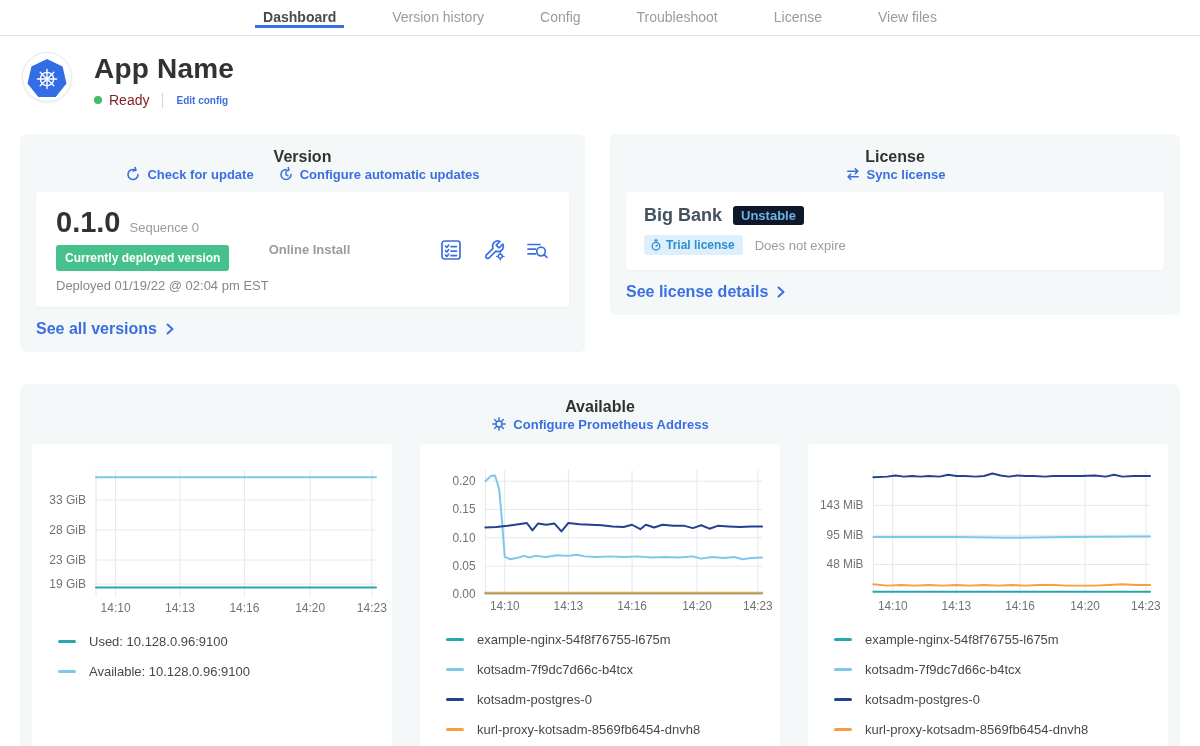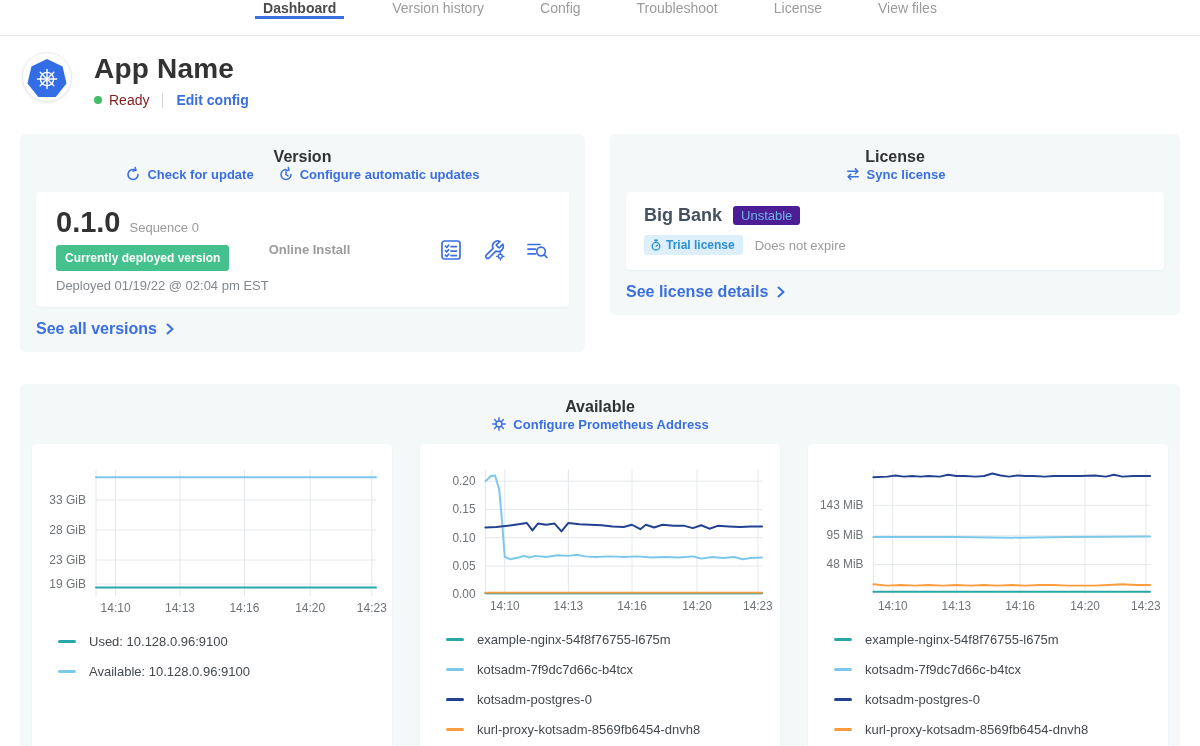--- a/index.html
+++ b/index.html
@@ -1,20 +1,20 @@
 <!DOCTYPE html>
 <html><head>
 <meta charset="utf-8">
 <style>
   * { margin:0; padding:0; box-sizing:border-box; }
   html,body { width:1200px; height:746px; background:#fff; overflow:hidden;
     font-family:"Liberation Sans","DejaVu Sans",sans-serif; color:#323232; }
 
   
-  .topnav { height:36px; display:flex; justify-content:center; align-items:flex-start;
+  .topnav { height:36px; display:flex; justify-content:center; align-items:center;
     gap:40px; border-bottom:1px solid #e0e5e9; background:#fff; }
   .tab { font-size:14px; color:#9b9b9b; display:flex; align-items:center;
     padding:0 8px; cursor:pointer; border-bottom:3px solid transparent; margin-bottom:-1px; }
   .tab.active { color:#4a4a4a; font-weight:600; border-bottom-color:#3b6fe0; }
 
   
   .app-header { display:flex; align-items:flex-start; gap:22px; padding:16px 22px 0 22px; }
   .logo-wrap { width:50px; height:50px; border-radius:50%; background:#fff;
     border:1px solid #e8ebee; box-shadow:0 1px 3px rgba(0,0,0,.08);
     display:flex; align-items:center; justify-content:center; }
@@ -47,21 +47,21 @@
   .badge-green { display:inline-block; margin-top:6px; background:#44c18c; color:#fff;
     font-size:12px; font-weight:700; padding:6px 9px; border-radius:3px; }
   .deployed { margin-top:7px; font-size:13px; color:#83888d; }
   .install-type { font-size:13px; font-weight:600; color:#9b9b9b; }
   .ver-actions { margin-left:auto; display:flex; gap:19px; color:#3b6fe0; align-items:center; }
   .action-icon { cursor:pointer; display:flex; }
   .see-link { margin-top:13px; font-size:16px; }
 
   .lic-row1 { display:flex; align-items:center; gap:11px; }
   .lic-name { font-size:18px; font-weight:700; color:#44515e; }
-  .badge-channel { background:#4c1d95; color:#6cb4e2; font-size:13px; font-weight:400;
+  .badge-channel { background:#0f172a; color:#6cb4e2; font-size:13px; font-weight:700;
     padding:2px 8px; border-radius:3px; }
   .lic-row2 { display:flex; align-items:center; gap:12px; margin-top:9px; }
   .badge-trial { background:#ddeffa; color:#2e8fd3; font-size:12px; font-weight:700;
     padding:3px 8px 3px 6px; border-radius:3px; display:inline-flex; align-items:center; gap:4px; }
   .expiry { font-size:13px; color:#9b9b9b; }
 
   
   .monitoring { margin:32px 20px 0 20px; padding:12px; }
   .monitoring .card-head { padding:2px 6px 0 6px; margin-bottom:12px; }
   .charts-row { display:flex; gap:28px; }
@@ -107,21 +107,21 @@
       </g>
       <circle cx="24" cy="26" r="1.9" fill="#fff"></circle>
     </svg>
   </div>
   <div>
     <h1 class="app-title">App Name</h1>
     <div class="status-row">
       <span class="dot"></span>
       <span class="status-txt">Ready</span>
       <span class="vdiv"></span>
-      <a class="blue-link" style="font-size:14px">Edit config</a>
+      <a class="blue-link" style="font-size:10px">Edit config</a>
     </div>
   </div>
 </header>
 
 <div class="cards-row">
 
   <section class="card version-card">
     <div class="card-head">
       <h2>Version</h2>
       <div class="head-links">

